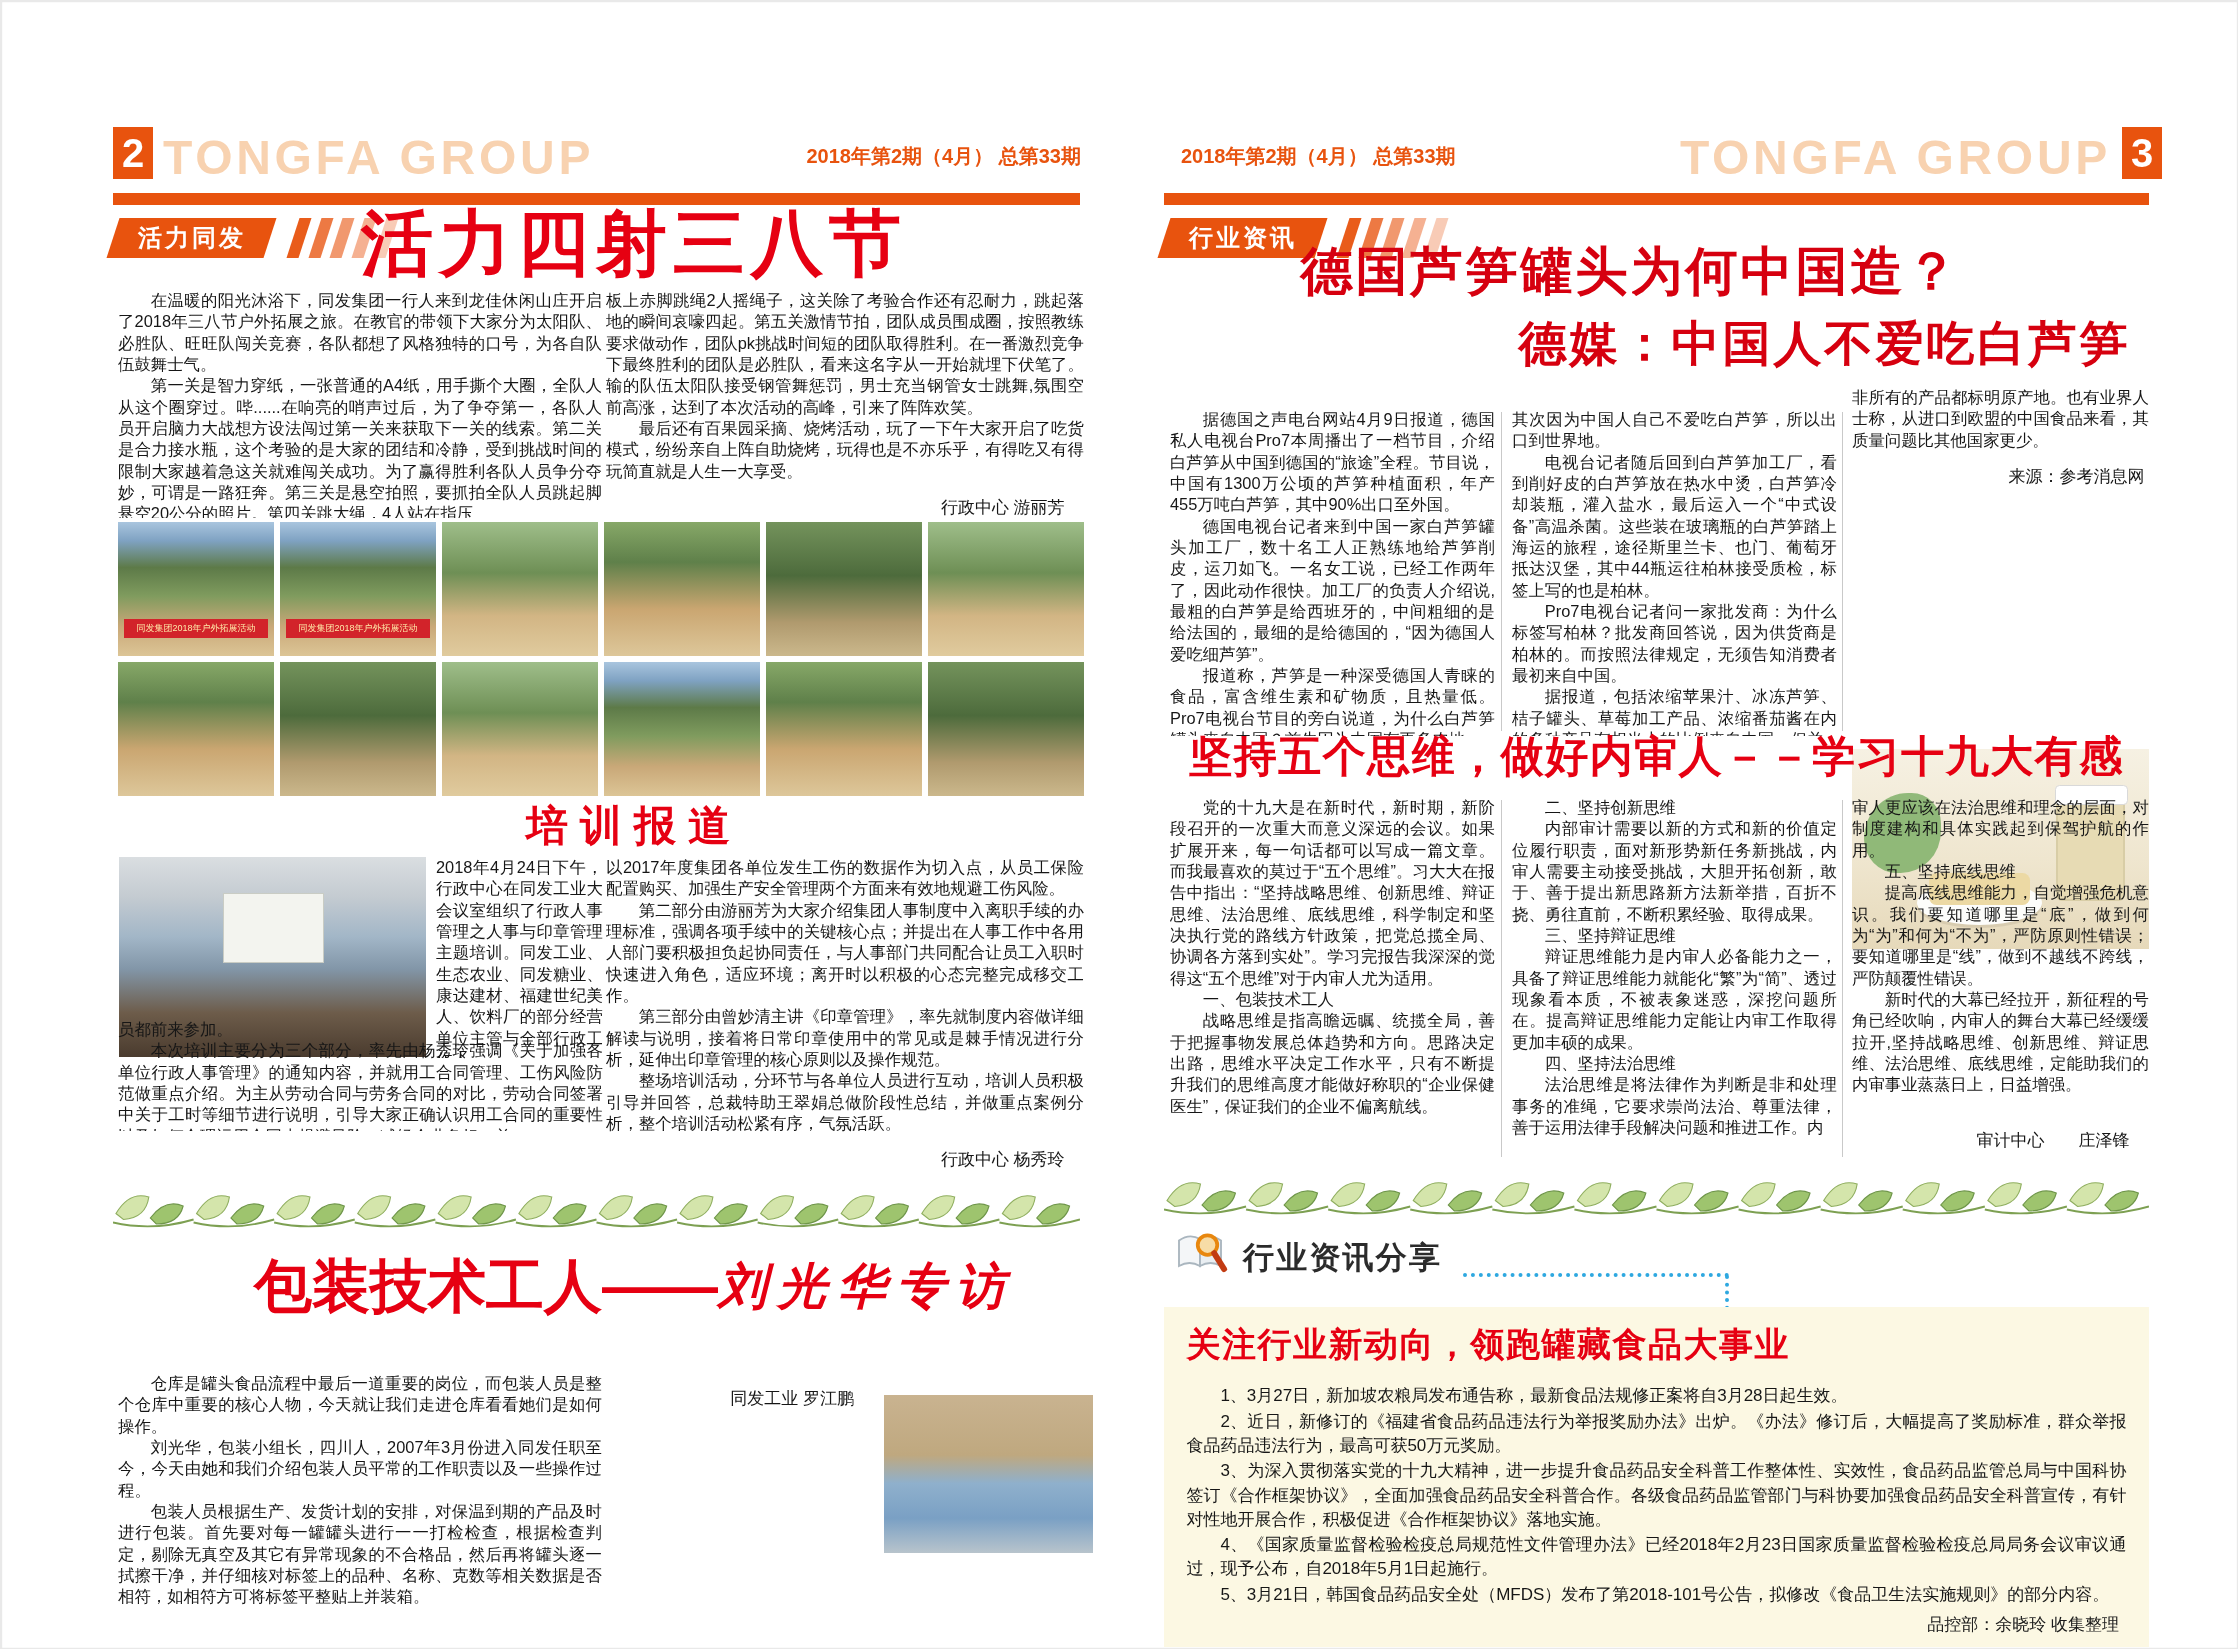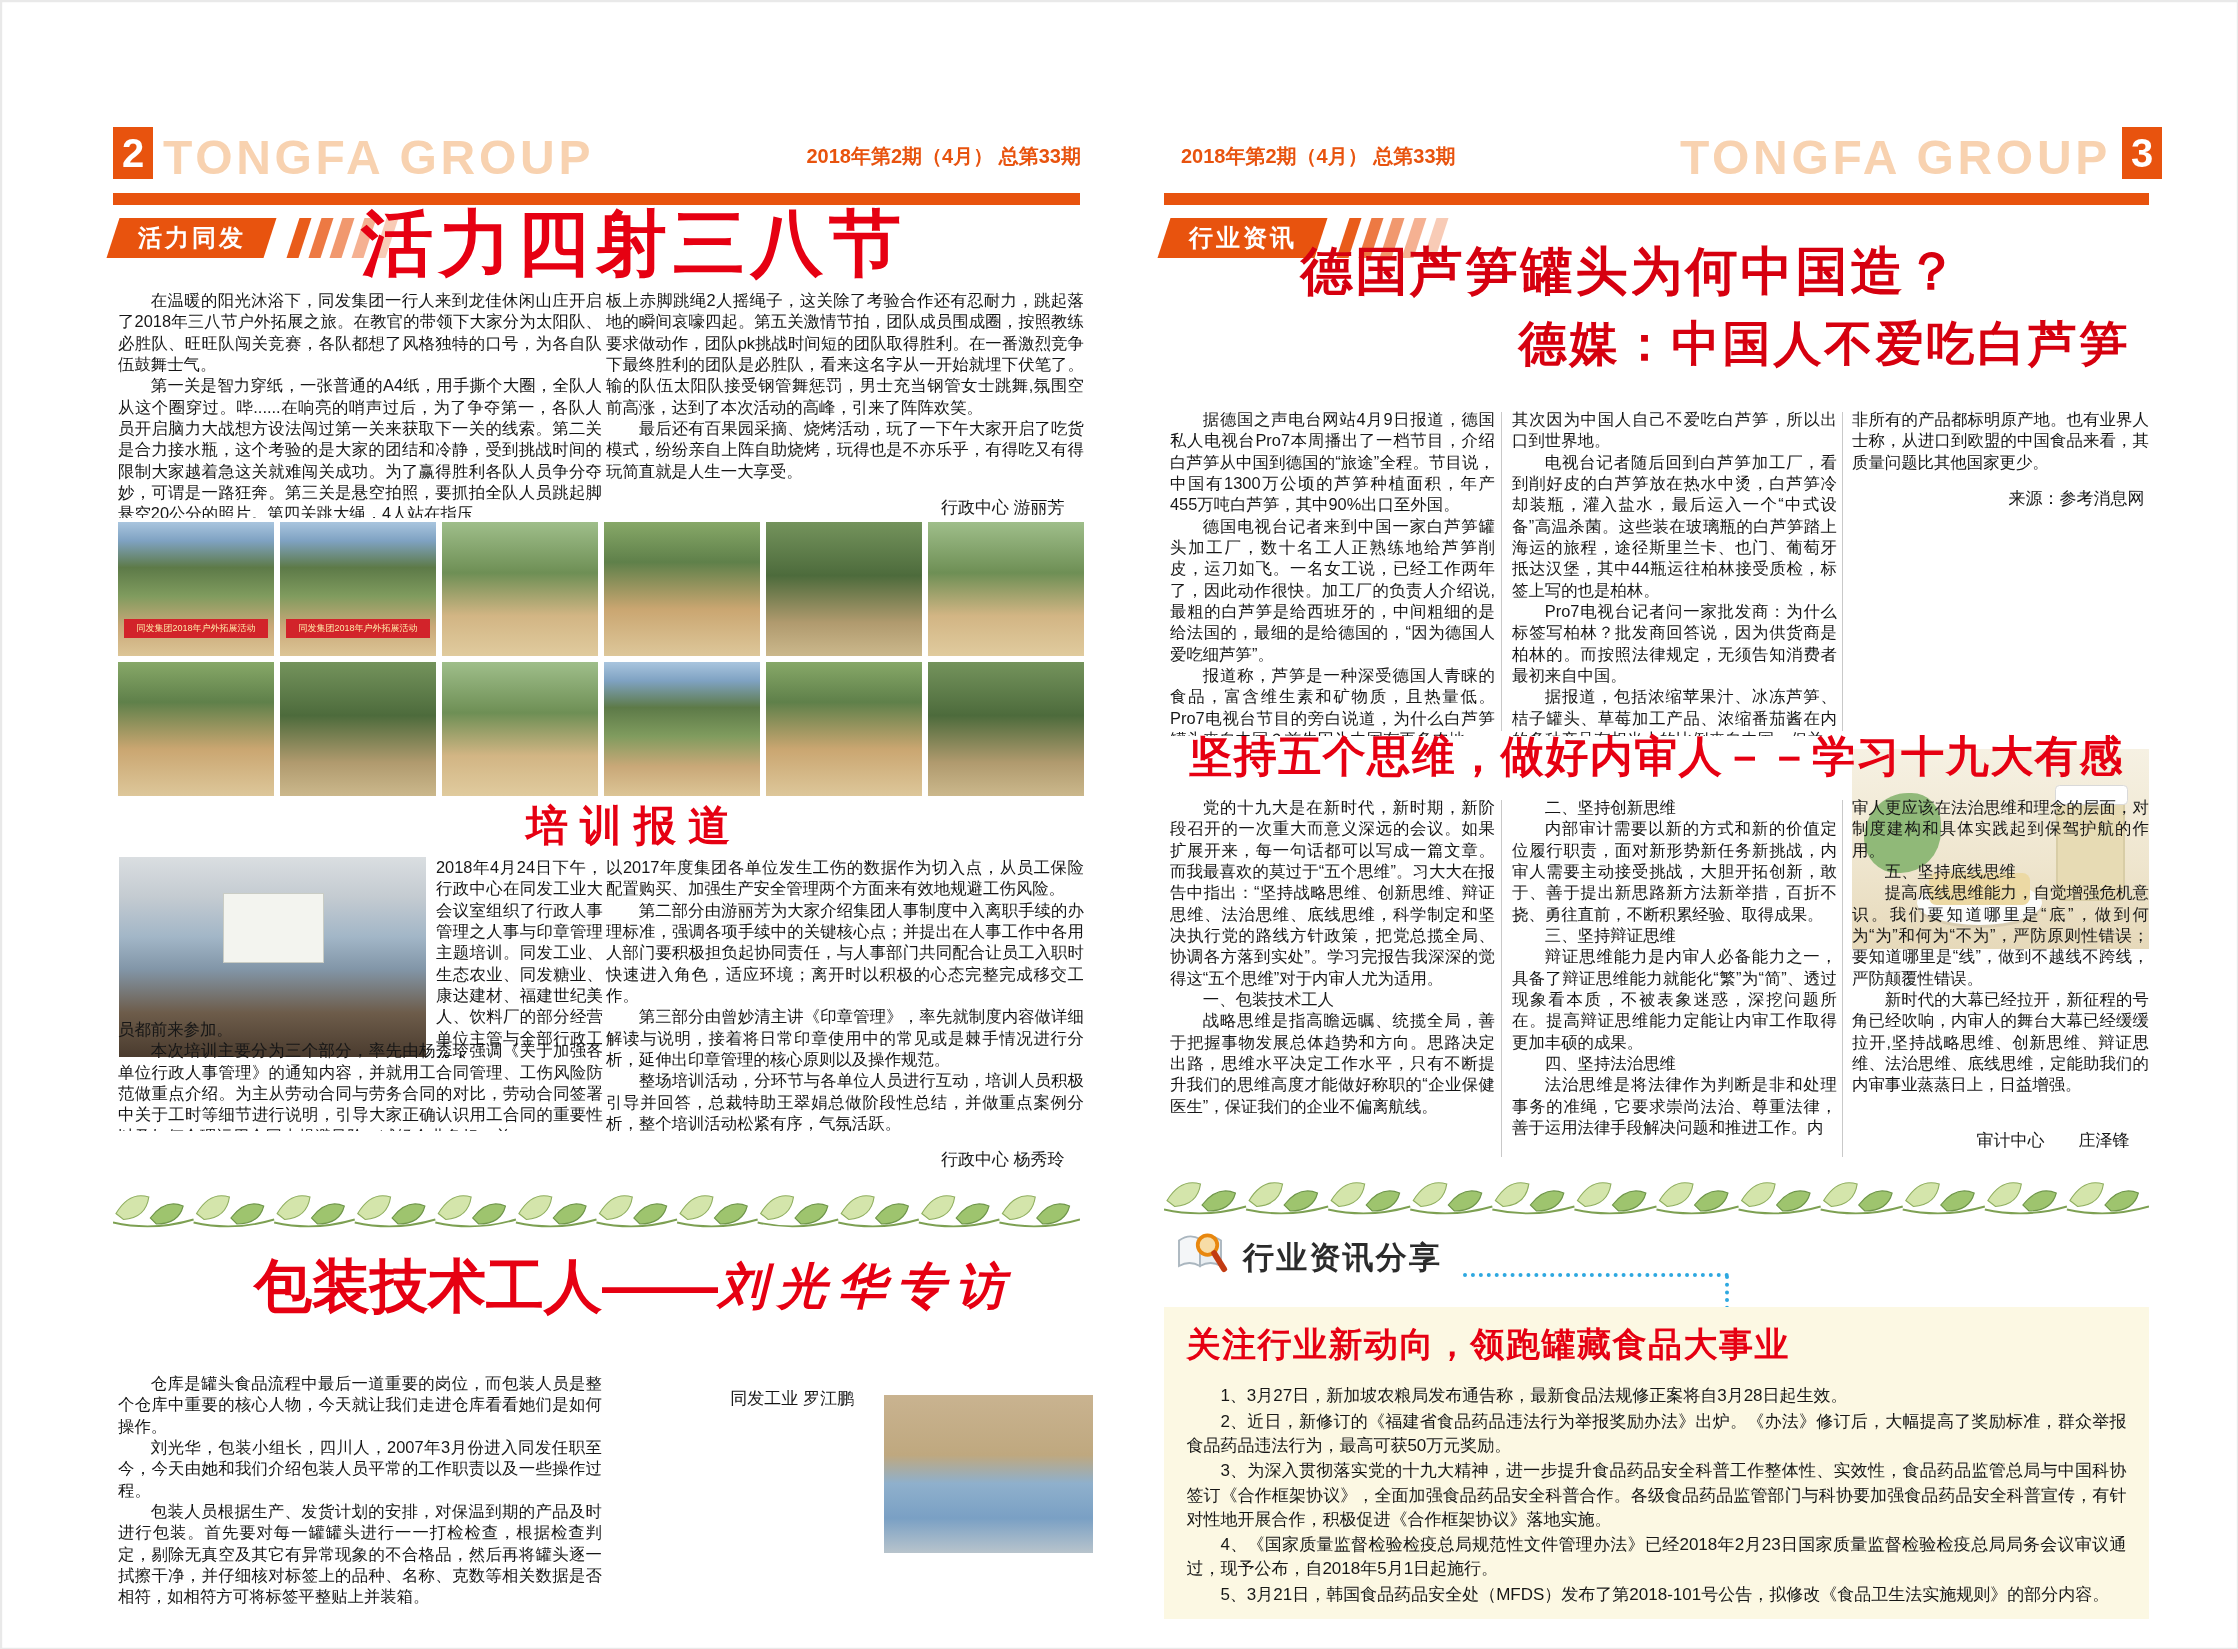--- a/index.html
+++ b/index.html
@@ -193,21 +193,21 @@
       <p>报道称，芦笋是一种深受德国人青睐的食品，富含维生素和矿物质，且热量低。Pro7电视台节目的旁白说道，为什么白芦笋罐头来自中国？首先因为中国有更多农地，</p>
     </div>
   <div class="abs vrule" style="left:1501px;top:412px;height:319px;"></div>
   <div class="abs body" style="left:1512px;top:409px;width:325px;height:327px;">
       <p class="cont">其次因为中国人自己不爱吃白芦笋，所以出口到世界地。</p>
       <p>电视台记者随后回到白芦笋加工厂，看到削好皮的白芦笋放在热水中烫，白芦笋冷却装瓶，灌入盐水，最后运入一个“中式设备”高温杀菌。这些装在玻璃瓶的白芦笋踏上海运的旅程，途径斯里兰卡、也门、葡萄牙抵达汉堡，其中44瓶运往柏林接受质检，标签上写的也是柏林。</p>
       <p>Pro7电视台记者问一家批发商：为什么标签写柏林？批发商回答说，因为供货商是柏林的。而按照法律规定，无须告知消费者最初来自中国。</p>
       <p>据报道，包括浓缩苹果汁、冰冻芦笋、桔子罐头、草莓加工产品、浓缩番茄酱在内的多种产品有相当大的比例来自中国，但并</p>
     </div>
   <div class="abs vrule" style="left:1842px;top:412px;height:319px;"></div>
-  <div class="abs body" style="left:1852px;top:409px;width:297px;">
+  <div class="abs body" style="left:1852px;top:387px;width:297px;">
     <div>
         <p class="cont">非所有的产品都标明原产地。也有业界人士称，从进口到欧盟的中国食品来看，其质量问题比其他国家更少。</p>
       </div>
     <div class="sig" style="padding-right:4.5px;">来源：参考消息网</div>
   </div>
   <div class="abs ph g-asp" style="left:1852px;top:549px;width:297px;height:200px;">
     <div class="asp-sprig"></div>
     <div class="asp-plate"></div>
     <div class="asp-stack"></div>
     <div class="asp-jar"></div>
@@ -268,16 +268,17 @@
 
   <div class="abs ns-box" style="left:1164px;top:1307px;width:940px;">
     <div class="ns-title">关注行业新动向，领跑罐藏食品大事业</div>
     <div class="ns-items">
         <p>1、3月27日，新加坡农粮局发布通告称，最新食品法规修正案将自3月28日起生效。</p>
         <p>2、近日，新修订的《福建省食品药品违法行为举报奖励办法》出炉。《办法》修订后，大幅提高了奖励标准，群众举报食品药品违法行为，最高可获50万元奖励。</p>
         <p>3、为深入贯彻落实党的十九大精神，进一步提升食品药品安全科普工作整体性、实效性，食品药品监管总局与中国科协签订《合作框架协议》，全面加强食品药品安全科普合作。各级食品药品监管部门与科协要加强食品药品安全科普宣传，有针对性地开展合作，积极促进《合作框架协议》落地实施。</p>
         <p>4、《国家质量监督检验检疫总局规范性文件管理办法》已经2018年2月23日国家质量监督检验检疫总局局务会议审议通过，现予公布，自2018年5月1日起施行。</p>
         <p>5、3月21日，韩国食品药品安全处（MFDS）发布了第2018-101号公告，拟修改《食品卫生法实施规则》的部分内容。</p>
       </div>
+    <div class="ns-footer">品控部：余晓玲 收集整理</div>
   </div>
 
 </div>
 
 
 </body></html>

